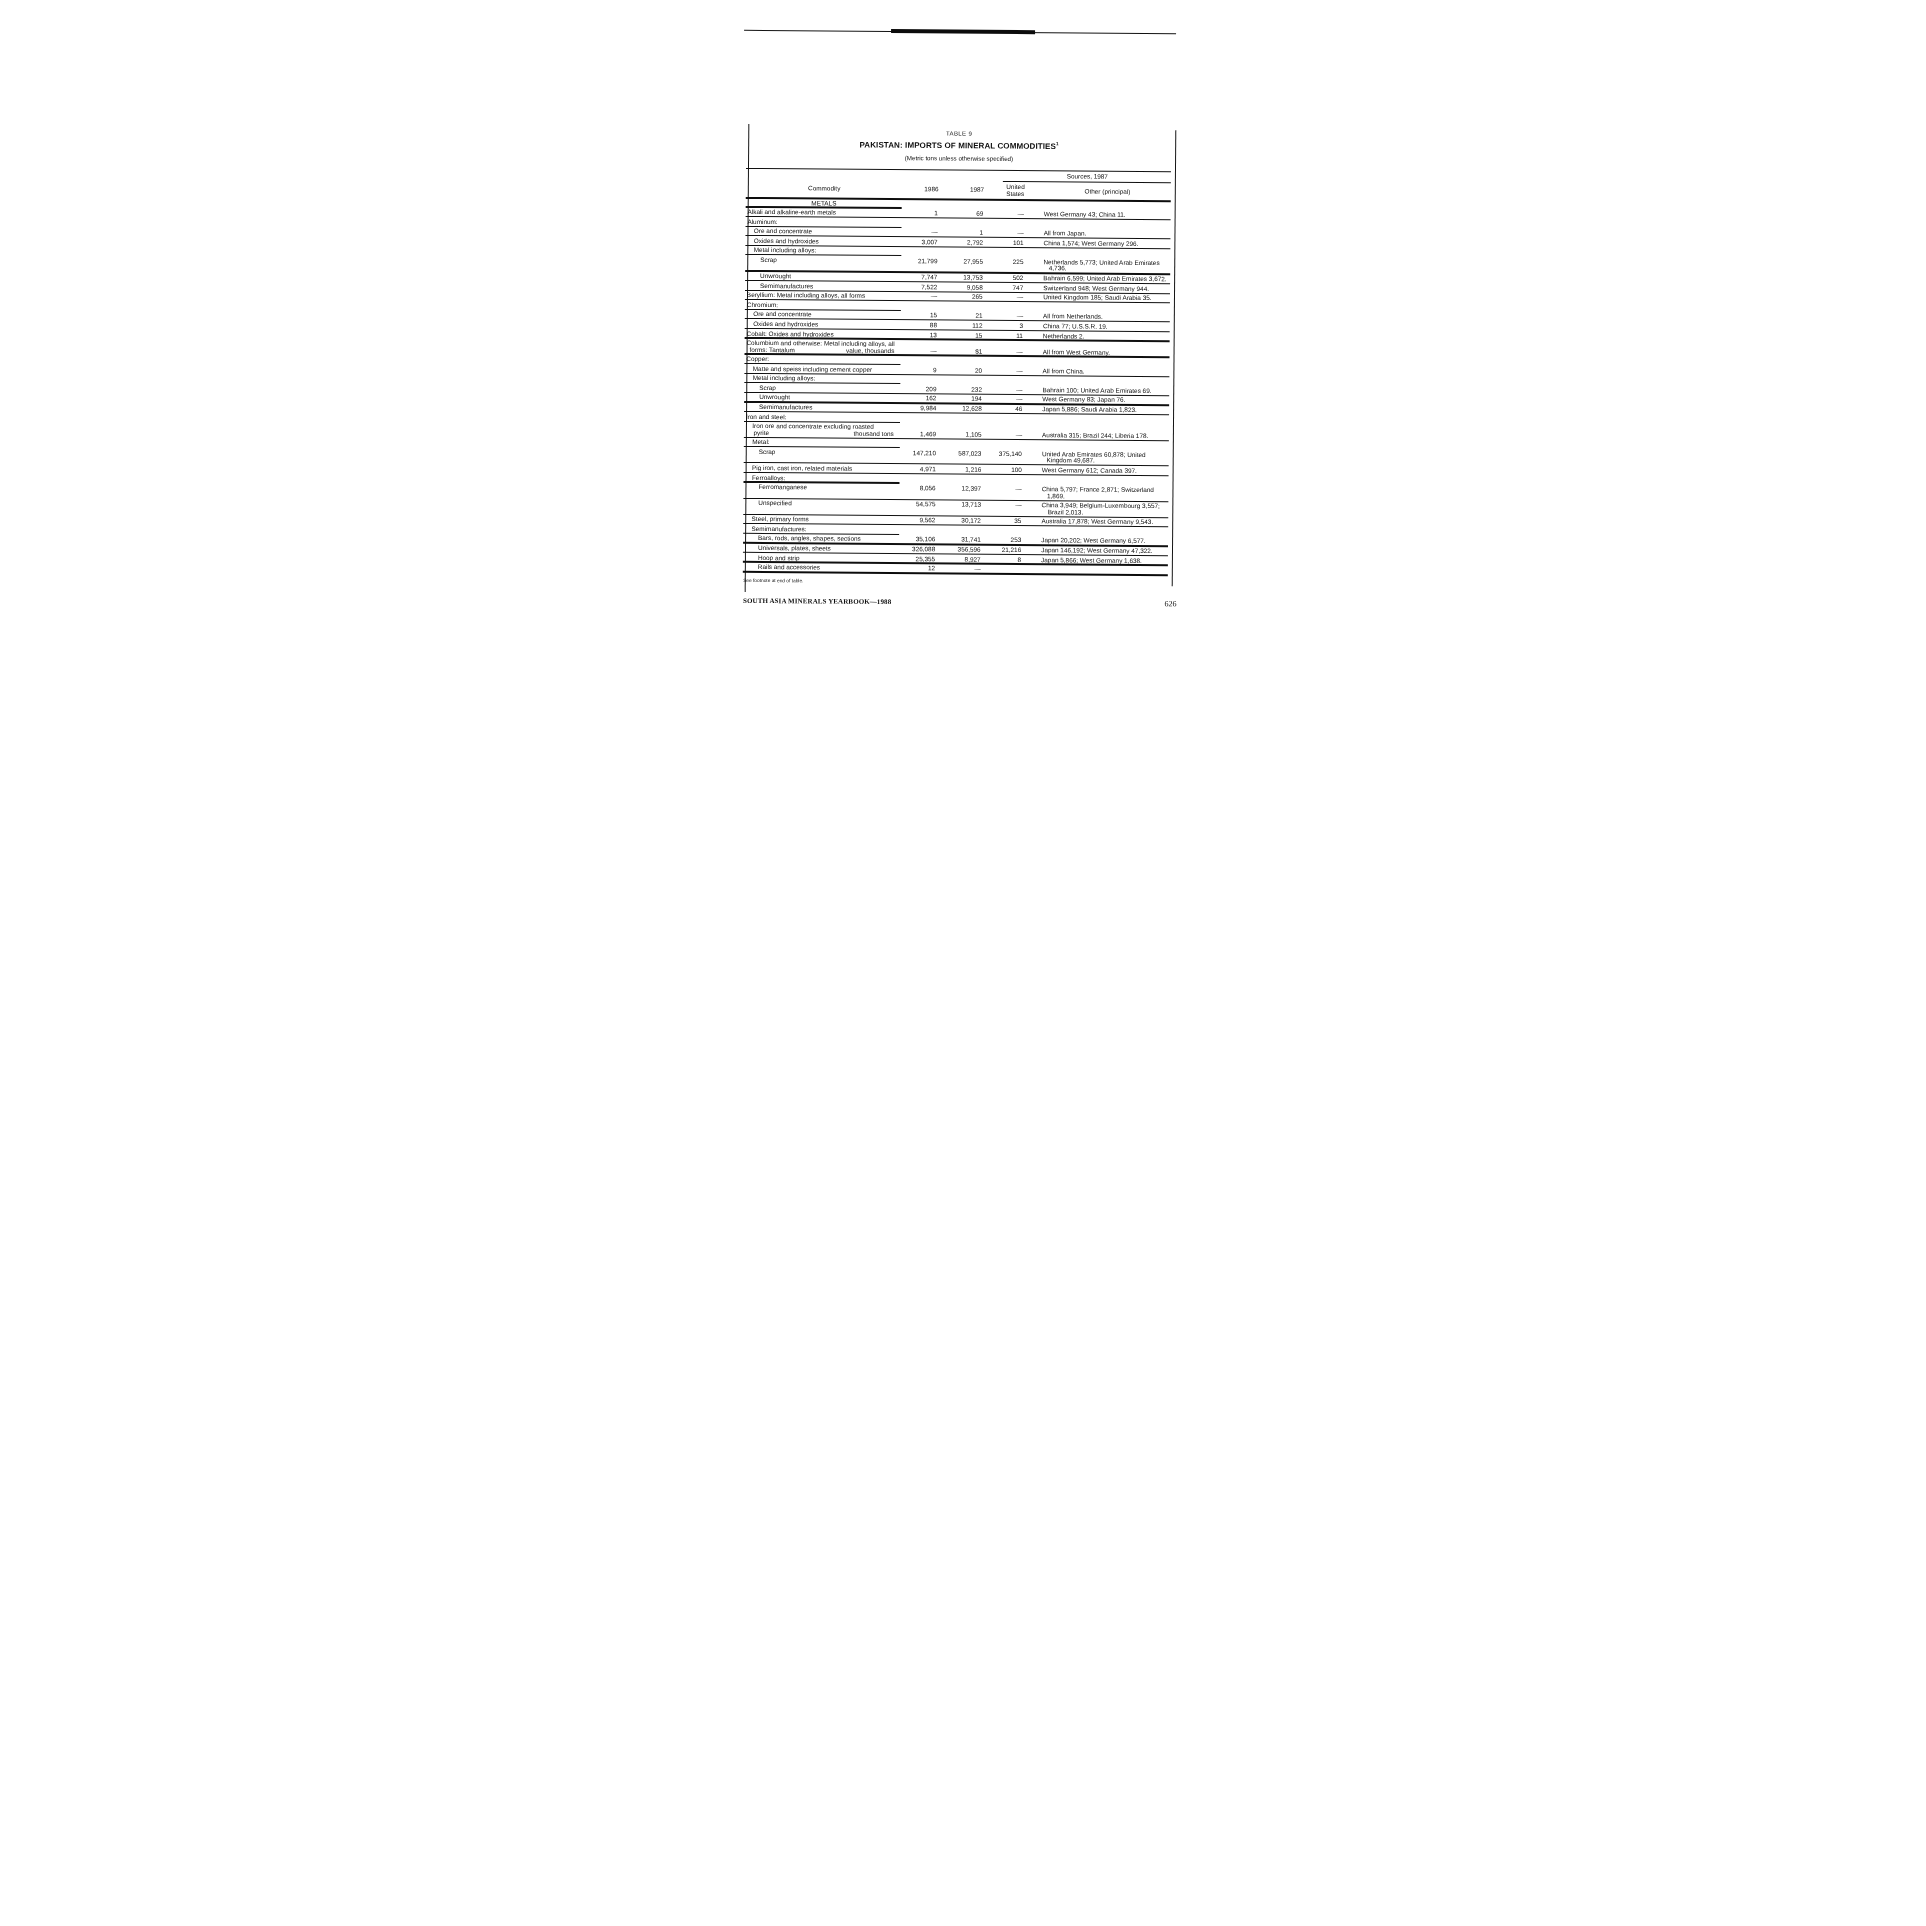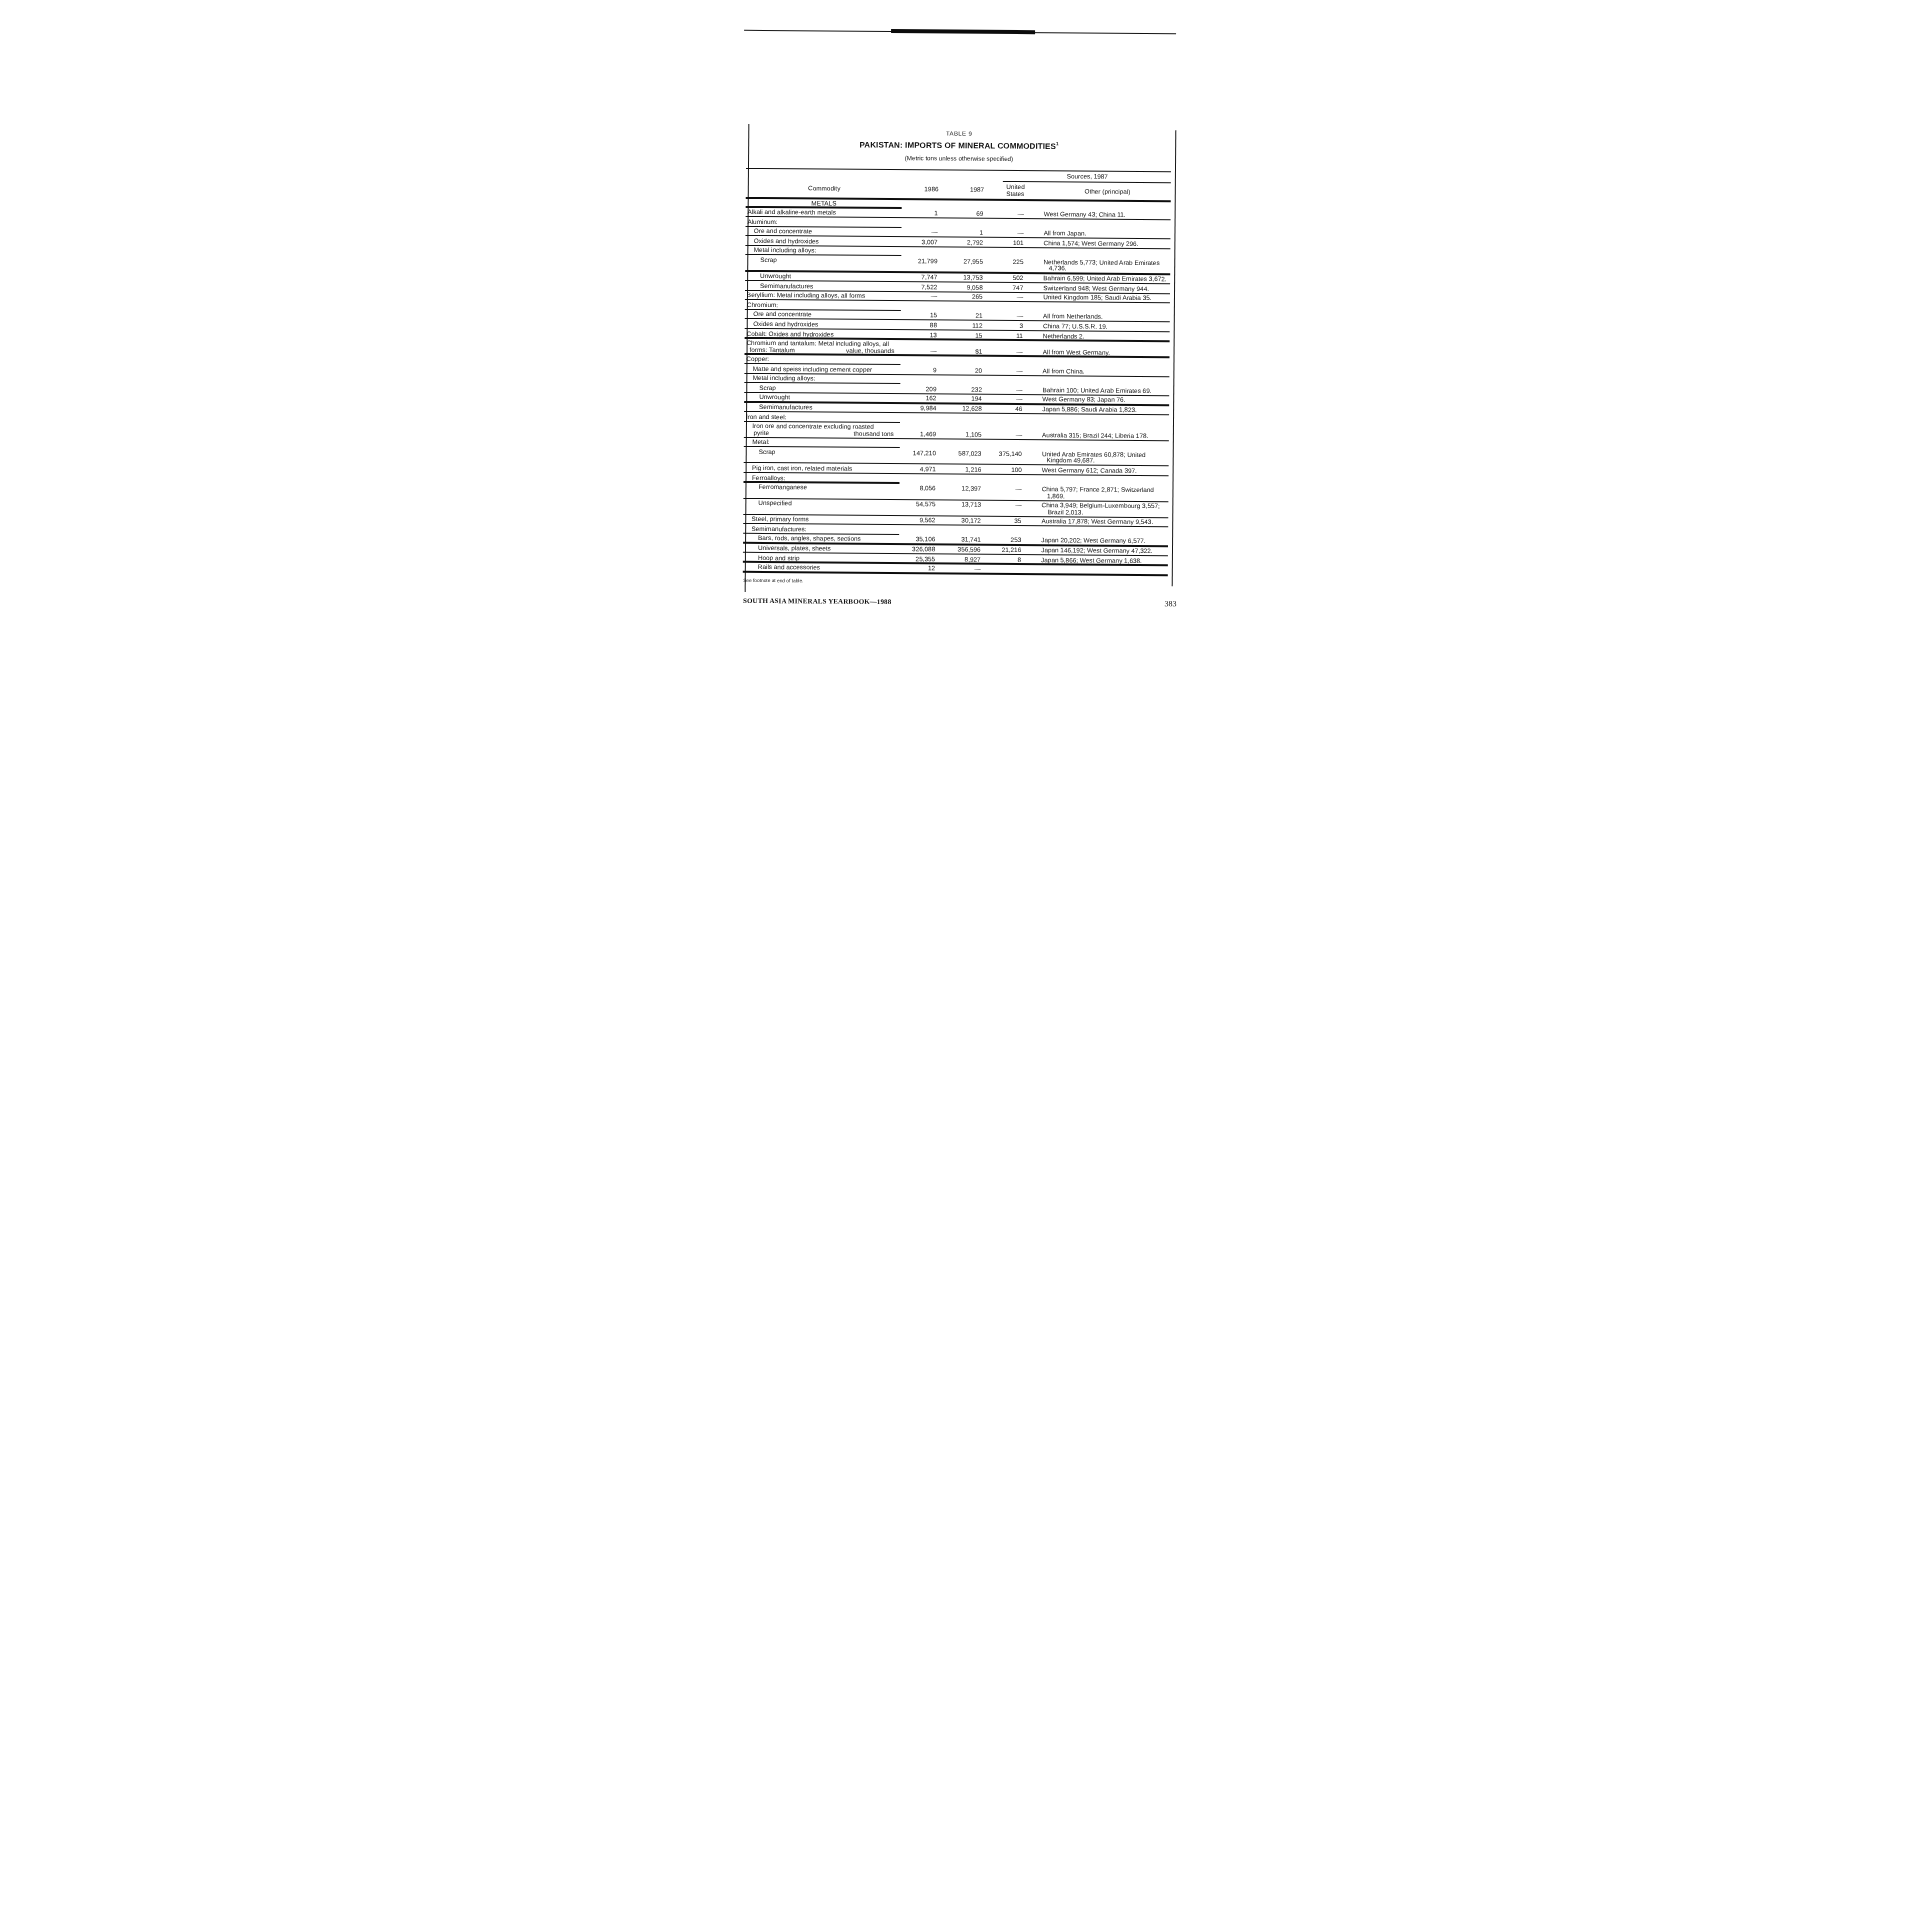--- a/index.html
+++ b/index.html
@@ -256,21 +256,21 @@
             <div class="cell c-86">13</div>
             <div class="cell c-87">15</div>
             <div class="cell c-us">11</div>
             <div class="cell c-other">
               <div>Netherlands 2.</div>
             </div>
           </div>
           <div class="rule-full"></div>
           <div class="row data2">
             <div class="cell c-com">
-              <div class="l1" style="padding-left: 1.5px;">Chromium and tantalum: Metal including alloys, all</div>
+              <div class="l1" style="padding-left: 1.5px;">Columbium and otherwise: Metal including alloys, all</div>
               <div class="l2">
                 <div style="padding-left: 4.6px;">forms: Tantalum</div>
                 <div class="unit">value, thousands</div>
               </div>
             </div>
             <div class="cell c-86">—</div>
             <div class="cell c-87">$1</div>
             <div class="cell c-us">—</div>
             <div class="cell c-other">
               <div>All from West Germany.</div>
@@ -509,17 +509,17 @@
             <div class="cell c-us"></div>
             <div class="cell c-other"></div>
           </div>
           <div class="rule-bottom"></div>
         </div>
     </div>
 
     <div class="footnote">See footnote at end of table.</div>
 
     <div class="footer-left">SOUTH ASIA MINERALS YEARBOOK—1988</div>
-    <div class="footer-page">383</div>
+    <div class="footer-page">626</div>
 
   </div>
 </div>
 
 
 </body></html>

